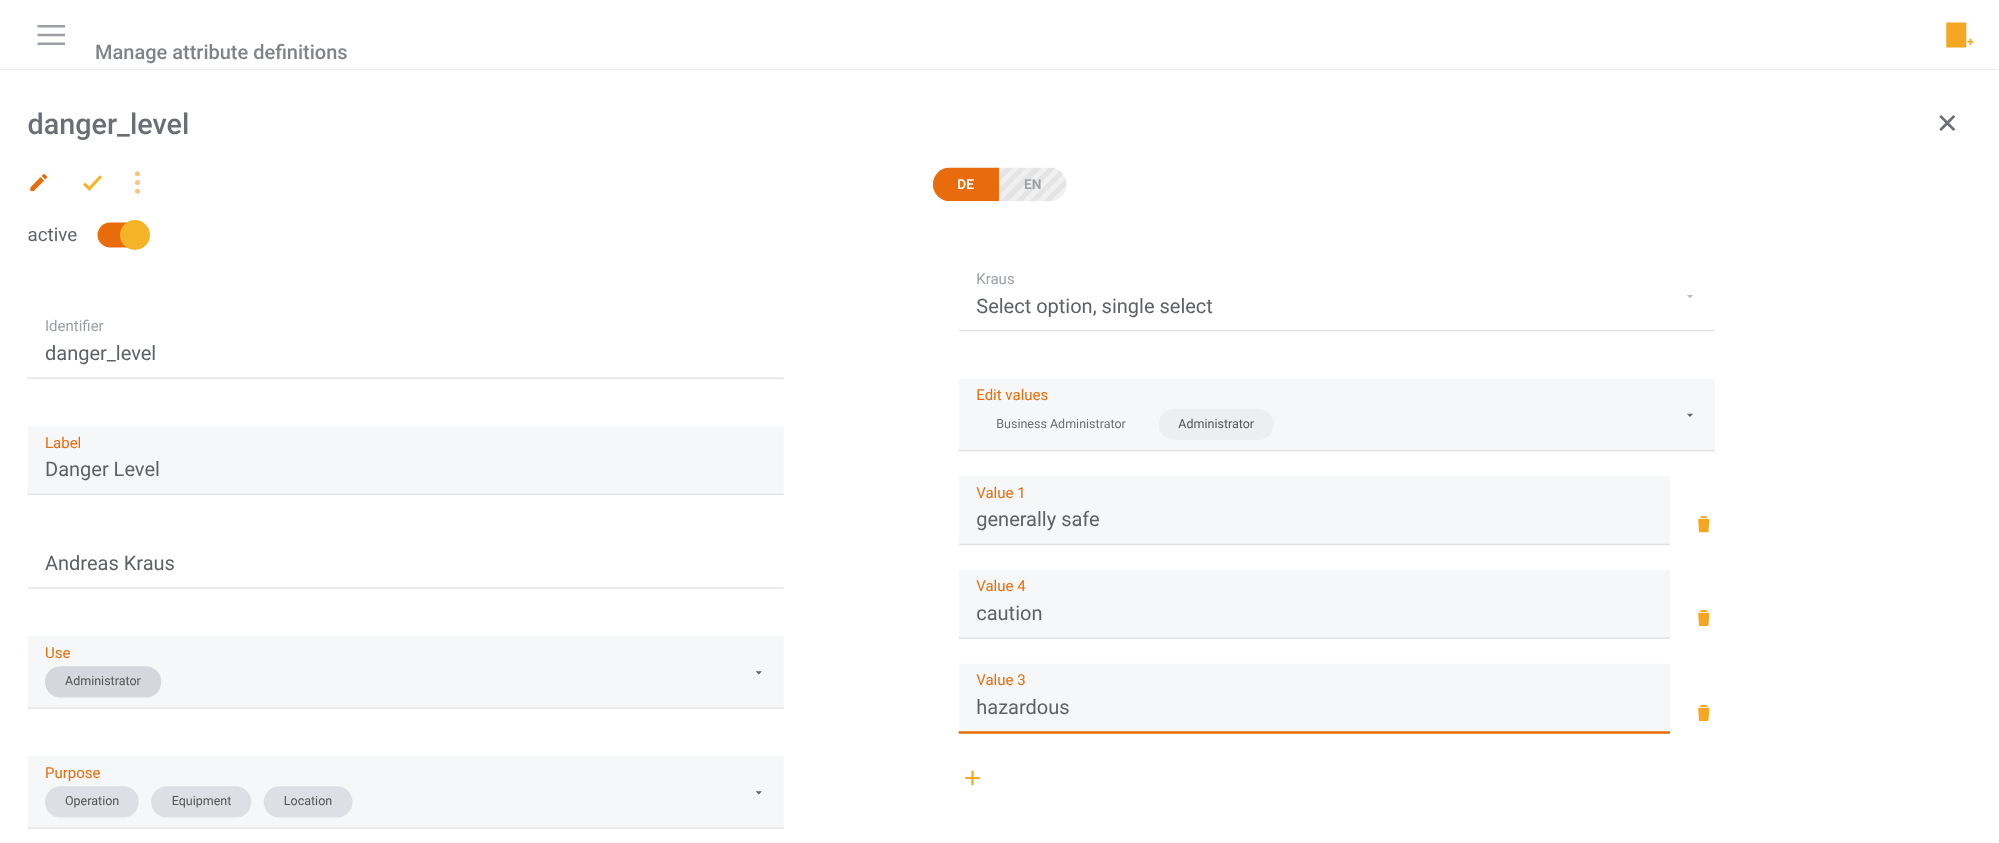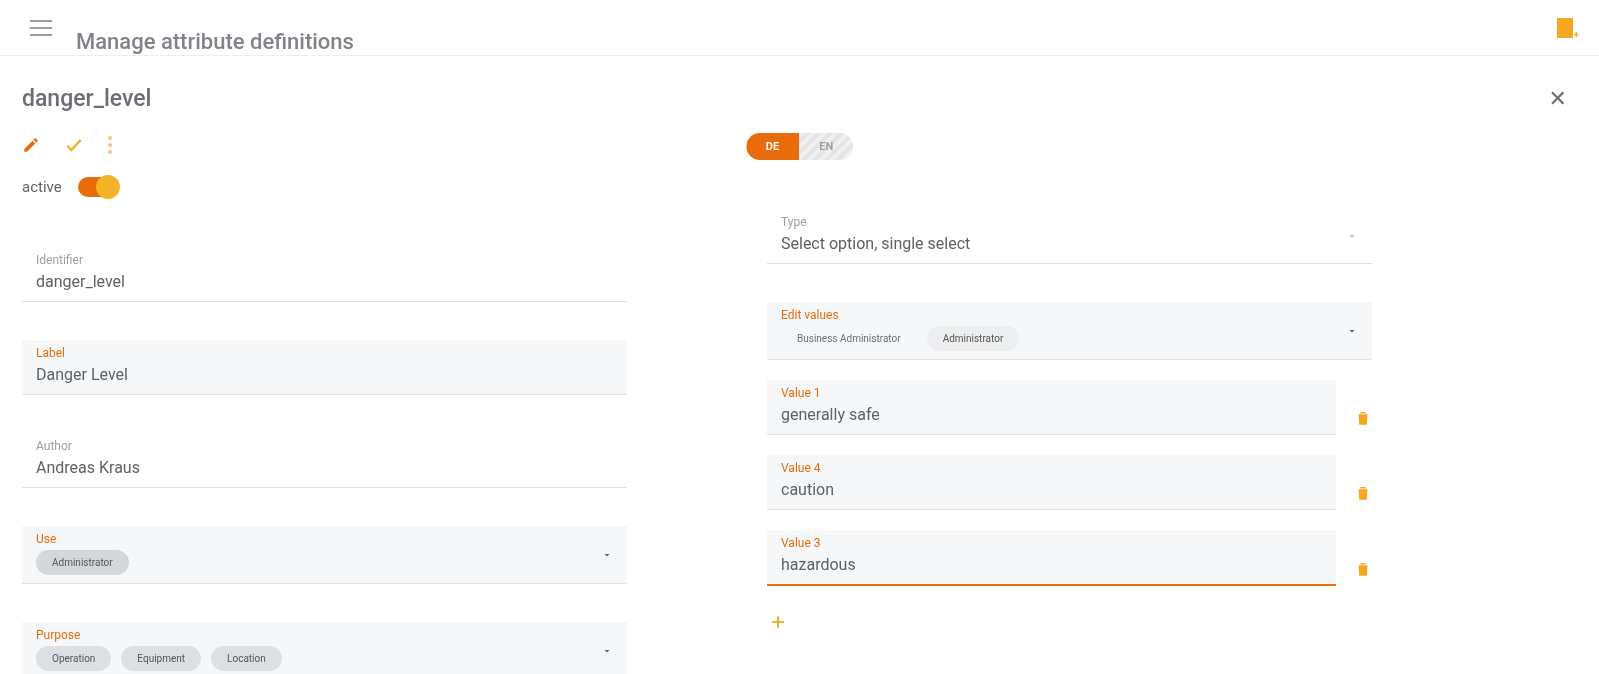--- a/index.html
+++ b/index.html
@@ -3,21 +3,21 @@
 <meta charset="utf-8">
 <style>
   * { box-sizing: border-box; margin: 0; padding: 0; }
   html, body { font-family: "Segoe UI", Roboto, Arial, sans-serif; background:#fff; color:#555; }
   body { width:1599px; }
 
   
   .topbar { display:flex; align-items:center; height:56px; padding:0 22px 0 30px; border-bottom:1px solid #eee; gap:24px; }
   .hamburger-btn { width:22px; height:16px; display:flex; flex-direction:column; justify-content:space-between; cursor:pointer; }
   .hamburger-btn span { display:block; height:2px; background:#9aa0a6; }
-  .page-title { font-size:22px; font-weight:500; color:#808488; flex:1;margin-top:28px; }
+  .page-title { font-size:16px; font-weight:500; color:#808488; flex:1;margin-top:28px; }
   .top-right-icon { width:20px; height:20px; position:relative; }
   .top-right-icon .doc { width:16px; height:20px; background:#f5a623; position:absolute; top:0; left:0; }
   .top-right-icon .plus { position:absolute; bottom:-2px; right:-2px; font-size:10px; color:#f5a623; font-weight:bold; }
 
   
   .sub-header { display:flex; align-items:center; justify-content:space-between; padding:26px 28px 8px 22px; }
   .attr-title { font-size:23px; font-weight:500; color:#6b6f75; }
   .close-x { font-size:22px; color:#6b6f75; cursor:pointer; padding:4px; }
 
   
@@ -139,21 +139,20 @@
       <div class="label">Identifier</div>
       <div class="value">danger_level</div>
     </div>
 
     <div class="field shaded">
       <div class="label orange-label">Label</div>
       <div class="value">Danger Level</div>
     </div>
 
     <div class="field plain">
-      <div class="label">Author</div>
       <div class="value">Andreas Kraus</div>
     </div>
 
     <div class="field shaded">
       <div class="label orange-label">Use</div>
       <div class="chips">
         <span class="chip dark">Administrator</span>
       </div>
       <div class="chev">
         <svg width="12" height="12" viewBox="0 0 24 24" fill="#5e6266">
@@ -174,21 +173,21 @@
             <path d="M7 10l5 5 5-5z"></path>
           </svg>
       </div>
     </div>
 
   </div>
 
   <div class="col-right">
 
     <div class="field plain type">
-      <div class="label">Type</div>
+      <div class="label">Kraus</div>
       <div class="value">Select option, single select</div>
       <div class="chev">
         <svg width="12" height="12" viewBox="0 0 24 24" fill="#b9bdc2">
             <path d="M7 10l5 5 5-5z"></path>
           </svg>
       </div>
     </div>
 
     <div class="field shaded">
       <div class="label orange-label">Edit values</div>

